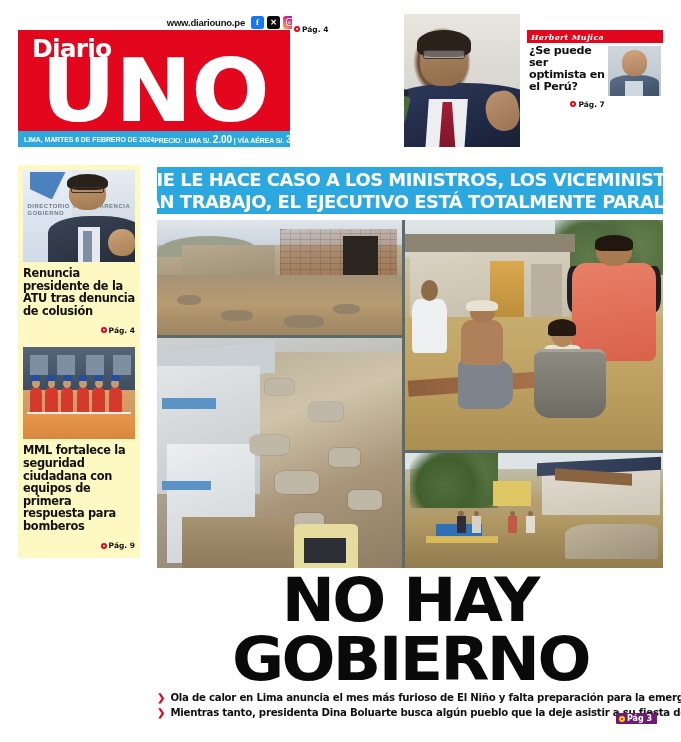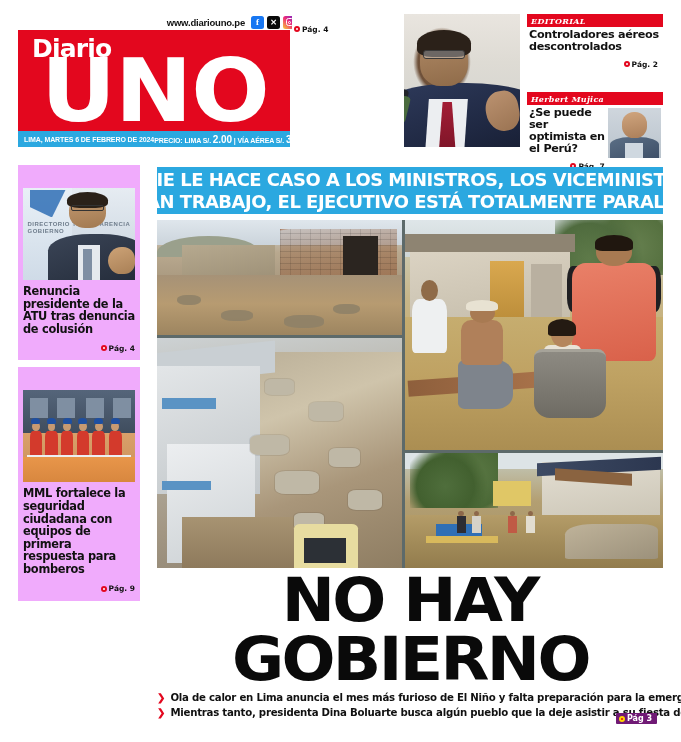--- a/index.html
+++ b/index.html
@@ -257,23 +257,22 @@
     font-family: "DejaVu Sans", sans-serif;
     transform: scaleX(0.97); transform-origin: center;
   }
 
   
   #sidebar {
     position: absolute; left: 18px; top: 165px;
     width: 122px;
   }
   .side-card {
-    background: #f0abfc;
-    padding: 23px 5px 5px 5px;
-    margin-bottom: 7px;
+    background: #fef9c3;
+    padding: 5px 5px 5px 5px;
   }
   .side-photo {
     width: 112px; height: 92px;
     position: relative; overflow: hidden;
     background: #ccc;
   }
   .side-title {
     font-size: 11.4px; line-height: 12.6px;
     font-weight: 700; color: #111;
     letter-spacing: -0.3px; margin-top: 5px;
@@ -604,32 +603,20 @@
       <div id="lead-top-text">
         <div class="pag">
           <span class="dot"></span>
           <span class="ptxt">Pág. 4</span>
         </div>
       </div>
     </div>
 
     <div id="edit-col">
 
-      <div id="ed-1">
-        <div class="ed-tag">EDITORIAL</div>
-        <div class="ed-body">
-          <div class="ed-title">Controladores aéreos descontrolados</div>
-          <div class="ed-pag">
-            <span class="pag">
-              <span class="dot"></span>
-              <span class="ptxt">Pág. 2</span>
-            </span>
-          </div>
-        </div>
-      </div>
 
       <div id="ed-2">
         <div class="ed-tag">Herbert  Mujica</div>
         <div class="ed-body">
           <div id="ed-2-text">
             <div class="ed-title">¿Se puede ser optimista en el Perú?</div>
             <div class="ed-pag">
               <span class="pag">
                 <span class="dot"></span>
                 <span class="ptxt">Pág. 7</span>

